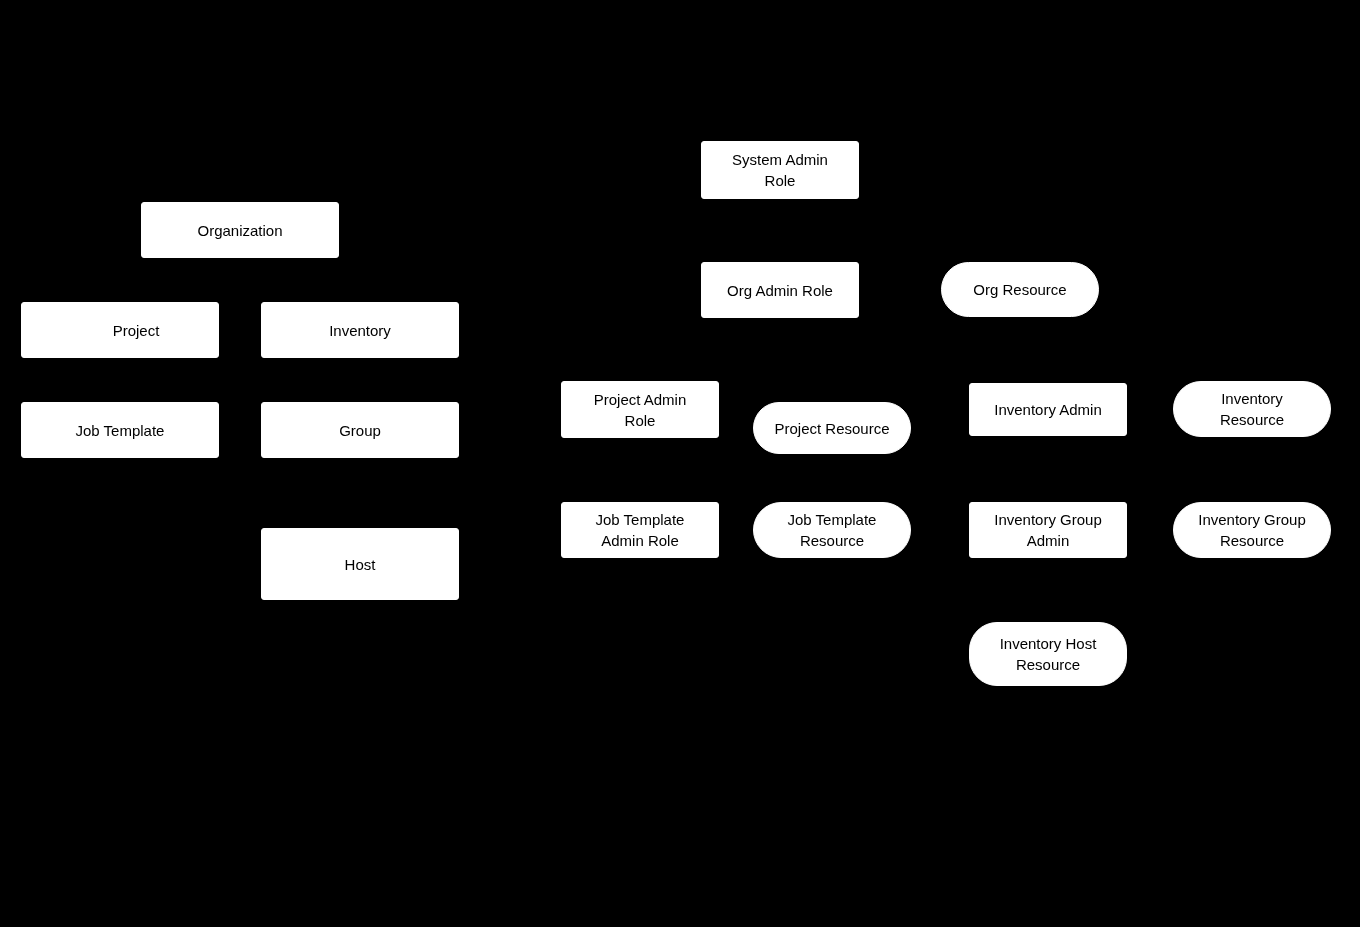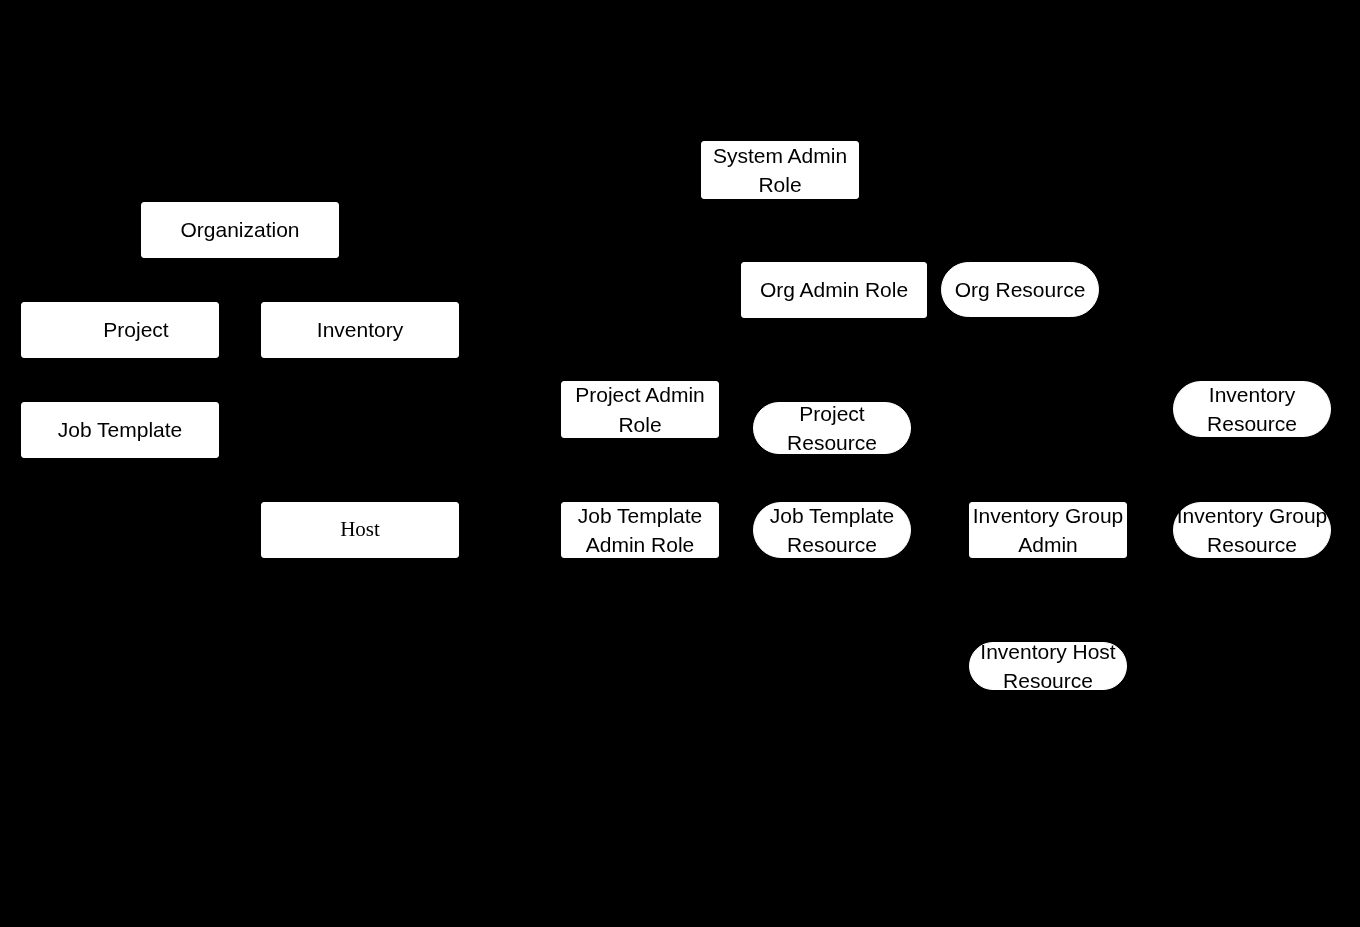--- a/index.html
+++ b/index.html
@@ -16,21 +16,21 @@
     font-family: "Liberation Sans", sans-serif;
   }
   .node {
     position: absolute;
     background: #ffffff;
     color: #000000;
     display: flex;
     align-items: center;
     justify-content: center;
     text-align: center;
-    font-size: 21px;
+    font-size: 15px;
     line-height: 1.4;
     white-space: pre-line;
     box-sizing: border-box;
     border: 1px solid #ffffff;
   }
   .rect {
     border-radius: 3px;
   }
   .stadium {
     border-radius: 28px;
@@ -42,47 +42,49 @@
 <div class="canvas">
 
   <div class="node rect" style="left:141px; top:202px; width:198px; height:56px;text-align:right;">Organization</div>
 
   <div class="node rect" style="left:21px; top:302px; width:198px; height:56px;padding-left:32px;">Project</div>
 
   <div class="node rect" style="left:261px; top:302px; width:198px; height:56px;">Inventory</div>
 
   <div class="node rect" style="left:21px; top:402px; width:198px; height:56px;">Job Template</div>
 
+  <div class="node rect" style="left:261px; top:402px; width:198px; height:56px;">Group</div>
 
-  <div class="node rect" style="left:261px; top:502px; width:198px; height:56px;font-family:Liberation Serif, serif;">Host</div>
+  <div class="node rect" style="left:261px; top:528px; width:198px; height:72px;">Host</div>
 
   <div class="node rect" style="left:701px; top:141px; width:158px; height:58px;">System Admin
 Role</div>
 
-  <div class="node rect" style="left:701px; top:262px; width:186px; height:56px;margin-left:40px;">Org Admin Role</div>
+  <div class="node rect" style="left:701px; top:262px; width:158px; height:56px;">Org Admin Role</div>
 
   <div class="node stadium" style="left:941px; top:262px; width:158px; height:55px;text-align:right;">Org Resource</div>
 
   <div class="node rect" style="left:561px; top:381px; width:158px; height:57px;">Project Admin
 Role</div>
 
   <div class="node stadium" style="left:753px; top:402px; width:158px; height:52px;">Project Resource</div>
 
+  <div class="node rect" style="left:969px; top:383px; width:158px; height:53px;">Inventory Admin</div>
 
   <div class="node stadium" style="left:1173px; top:381px; width:158px; height:56px;">Inventory
 Resource</div>
 
   <div class="node rect" style="left:561px; top:502px; width:158px; height:56px;">Job Template
 Admin Role</div>
 
   <div class="node stadium" style="left:753px; top:502px; width:158px; height:56px;">Job Template
 Resource</div>
 
   <div class="node rect" style="left:969px; top:502px; width:158px; height:56px;">Inventory Group
 Admin</div>
 
   <div class="node stadium" style="left:1173px; top:502px; width:158px; height:56px;">Inventory Group
 Resource</div>
 
-  <div class="node stadium" style="left:969px; top:622px; width:158px; height:48px;margin-top:20px;">Inventory Host
+  <div class="node stadium" style="left:969px; top:622px; width:158px; height:64px;">Inventory Host
 Resource</div>
 
 </div>
 
 </body></html>

